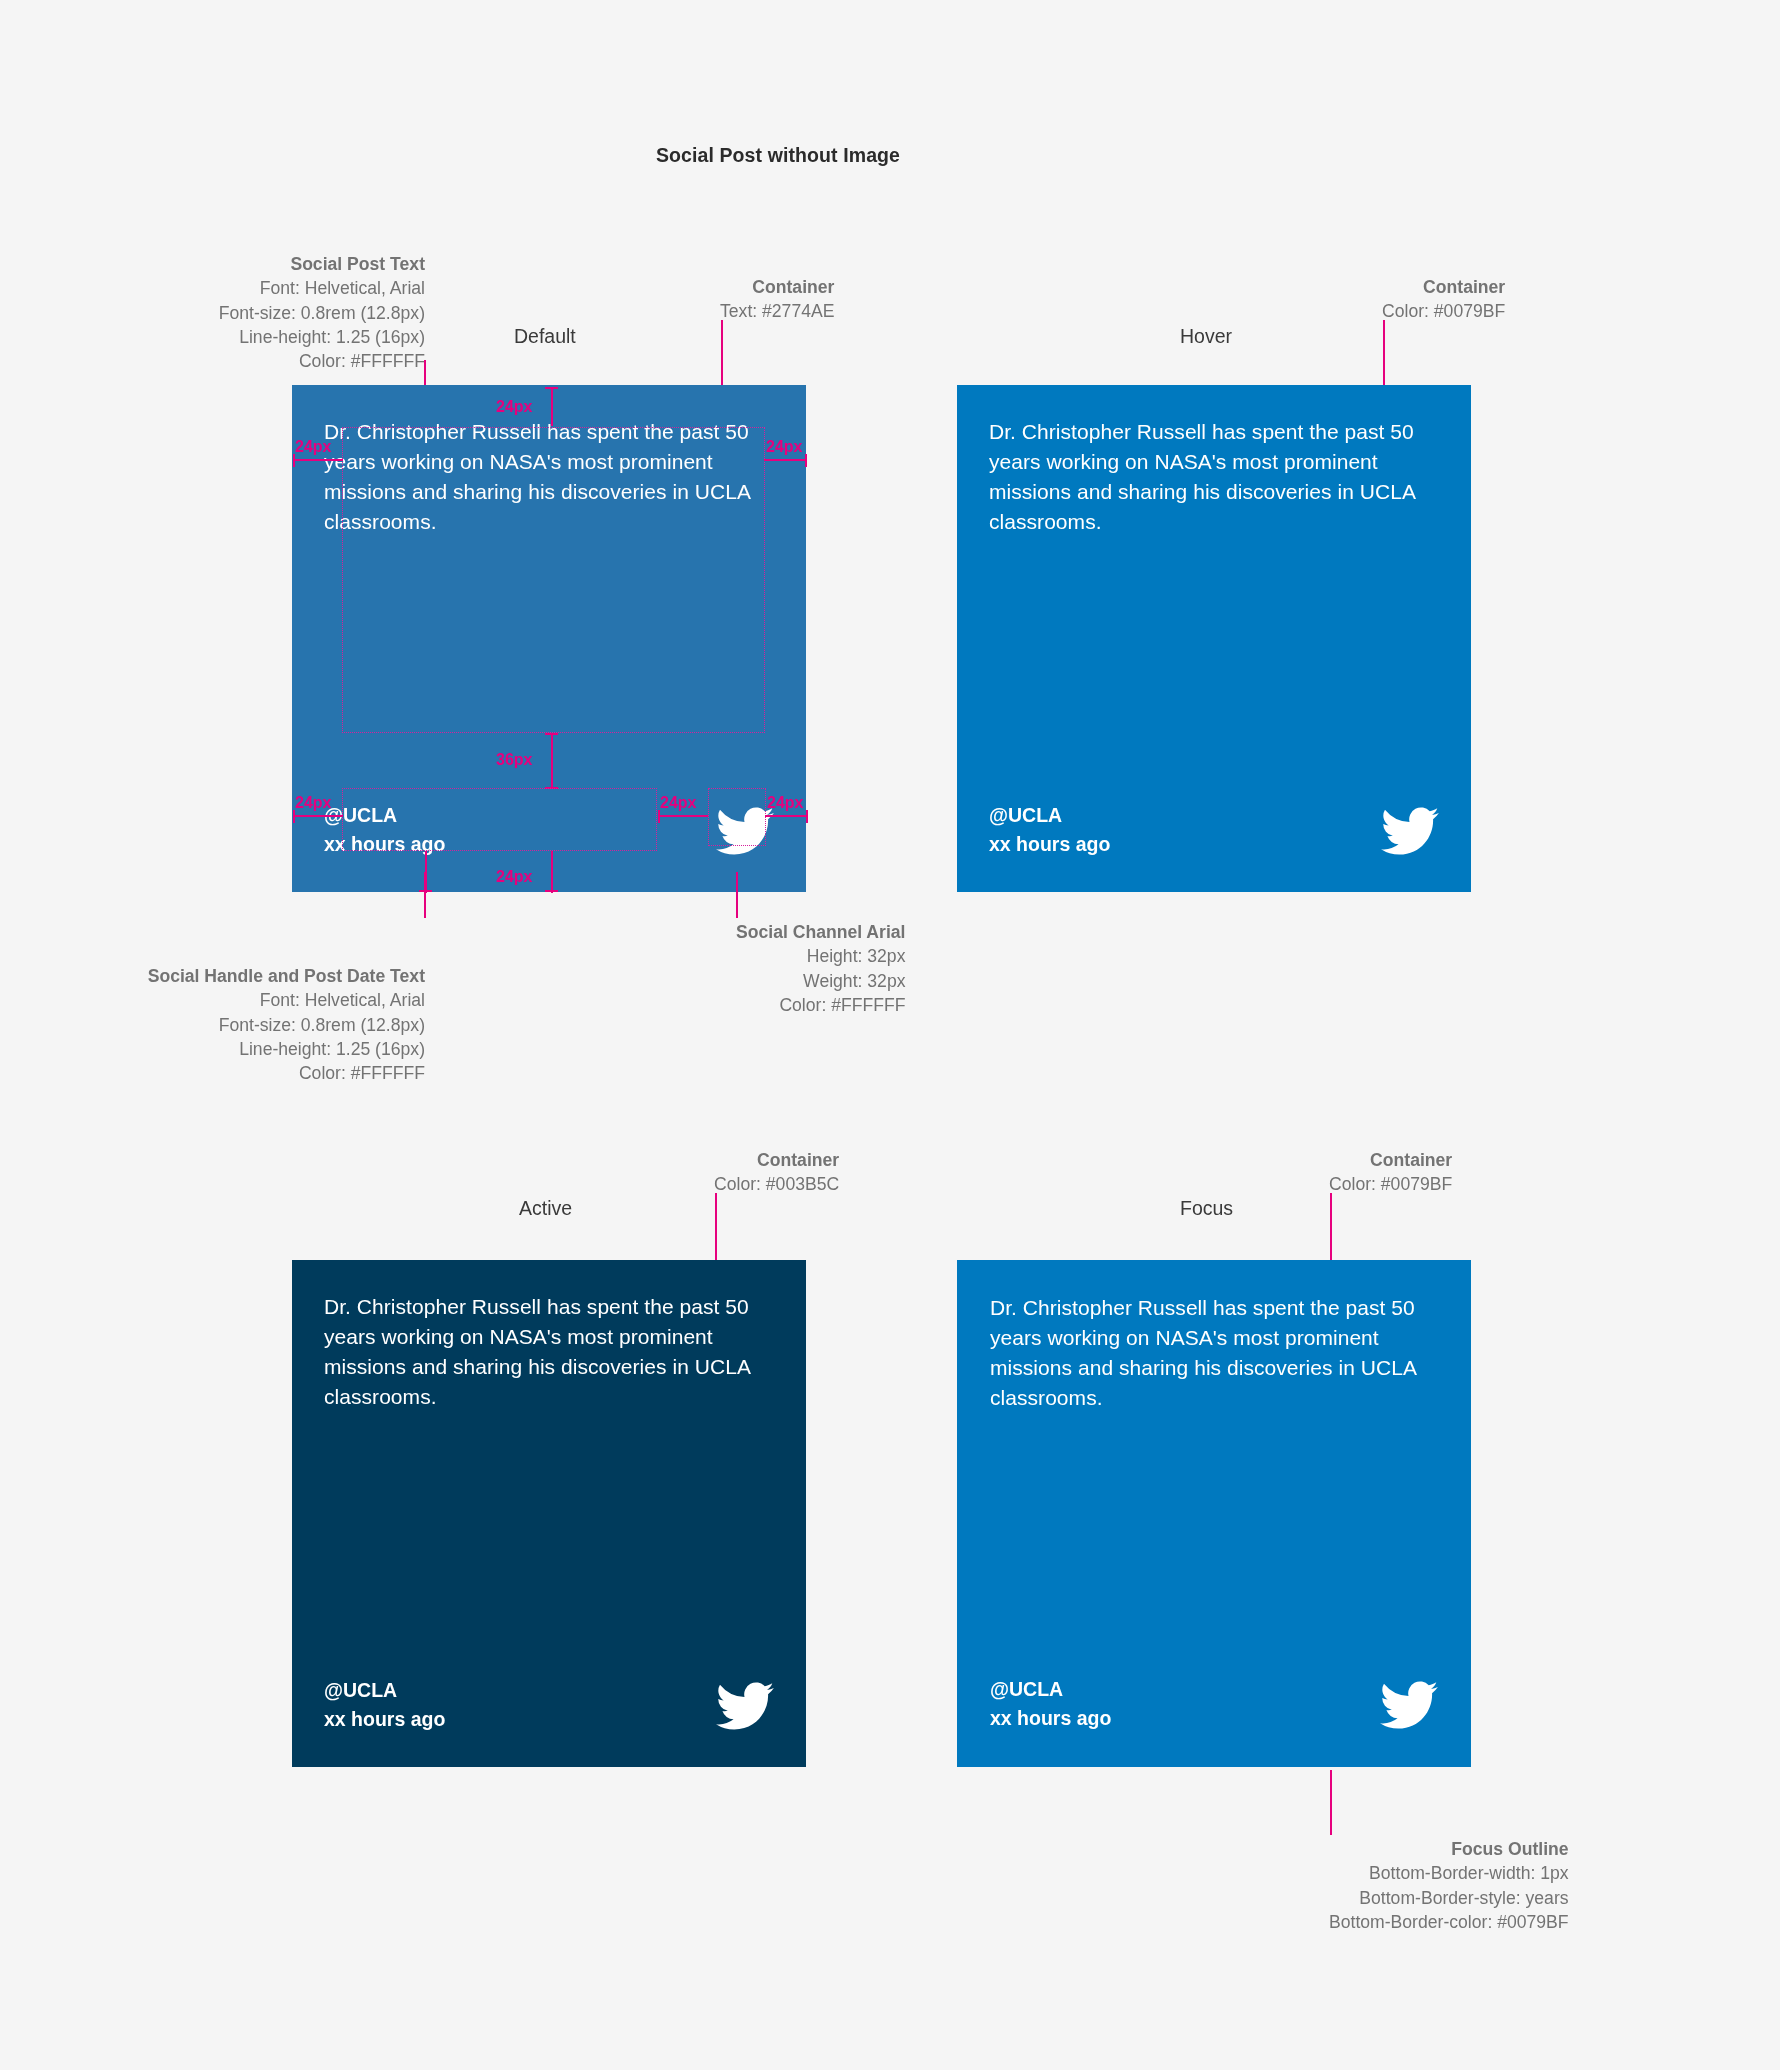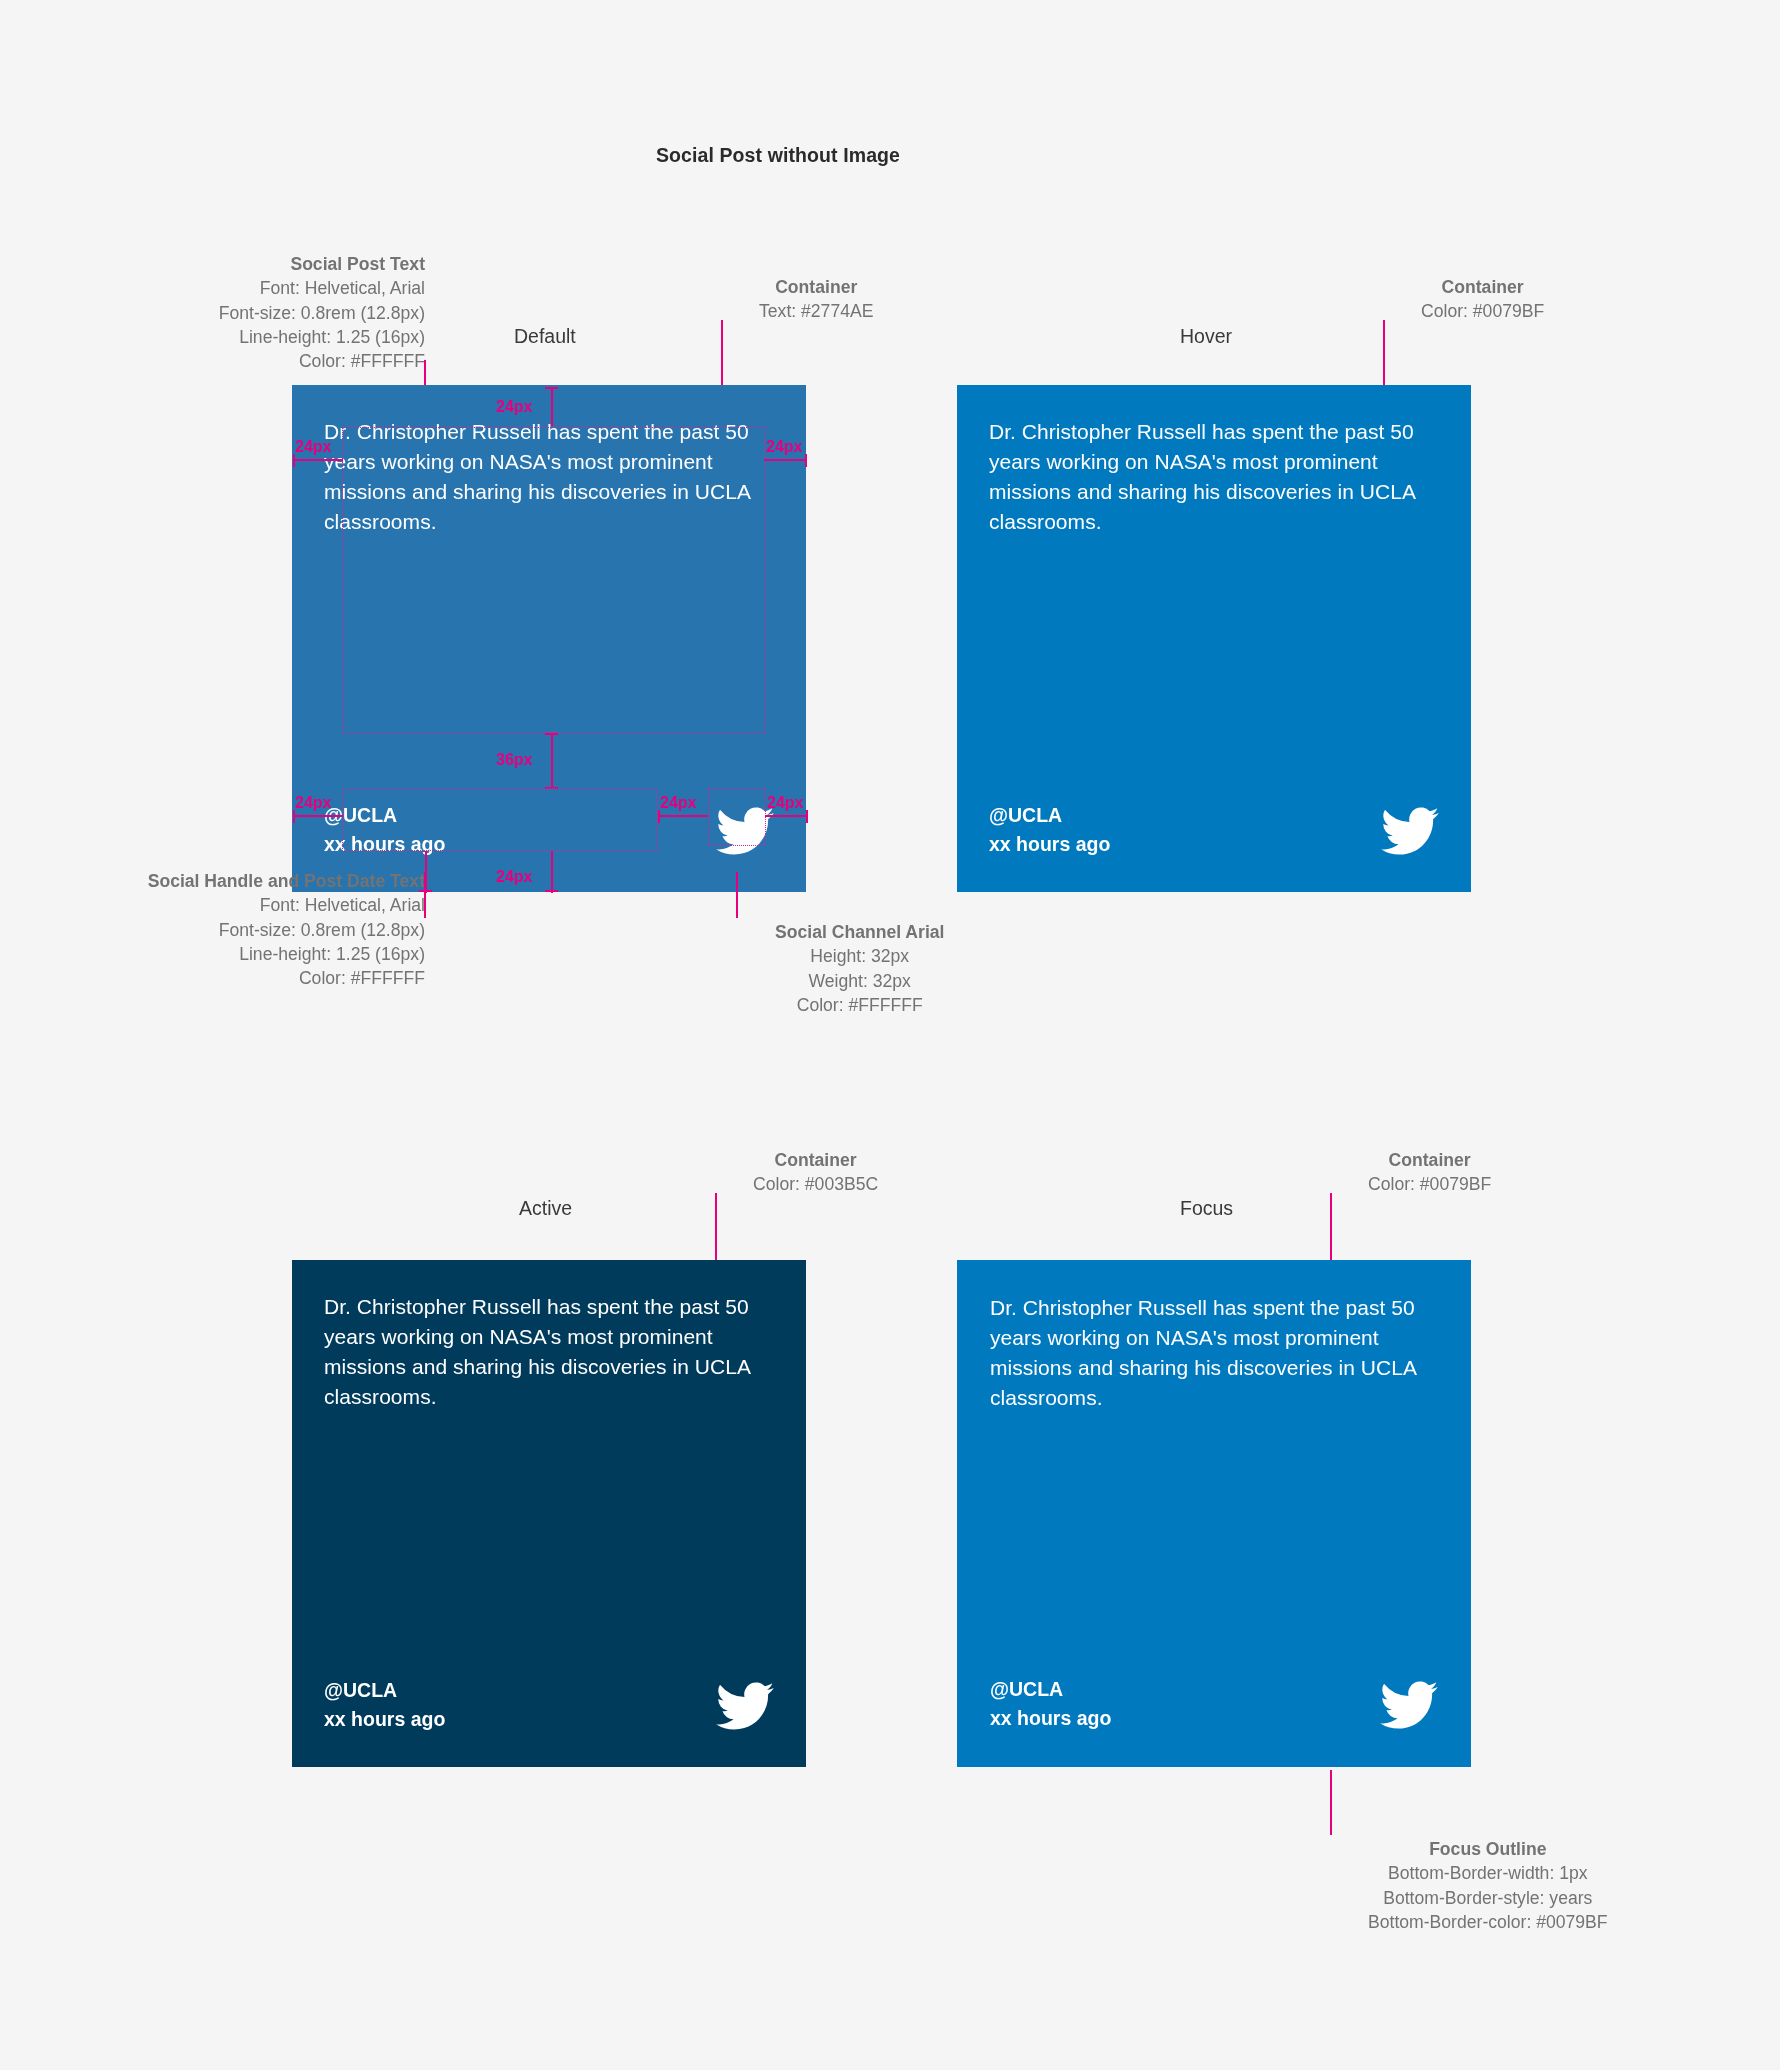--- a/index.html
+++ b/index.html
@@ -72,21 +72,21 @@
   
   .anno {
     position: absolute;
     color: #737373;
     font-size: 17.6px;
     line-height: 1.38;
     white-space: nowrap;
   }
   .anno .anno-title { font-weight: bold; display: block; }
   .anno.right-align { text-align: right; }
-  .anno.left-align  { text-align: center; margin-left: 39px;  }
+  .anno.left-align  { text-align: right;  }
 
   .leader {
     position: absolute;
     width: 1.9px;
     background: #e6007e;
   }
 
   
   .spec-box {
     position: absolute;
@@ -175,21 +175,21 @@
 <div class="spec-line-h" style="left:765px; top:815px; width:43px;"></div>
 <div class="spec-cap-v" style="left:806px; top:810px;"></div>
 <div class="spec-label" style="left:767px; top:794px;">24px</div>
 
 <div class="spec-line-v" style="left:425px; top:851px; height:42px;"></div>
 <div class="spec-cap-h" style="left:419px; top:890px;"></div>
 <div class="spec-label" style="left:496px; top:868px;">24px</div>
 <div class="spec-line-v" style="left:551px; top:851px; height:42px;"></div>
 <div class="spec-cap-h" style="left:545px; top:890px;"></div>
 
-<div class="anno right-align" style="left:0px; top:869px; width:425px;padding-left:40px;">
+<div class="anno right-align" style="left:0px; top:964px; width:425px;padding-left:40px;">
   <span class="anno-title">Social Handle and Post Date Text</span>
   <span>Font: Helvetical, Arial</span><br>
   <span>Font-size: 0.8rem (12.8px)</span><br>
   <span>Line-height: 1.25 (16px)</span><br>
   <span>Color: #FFFFFF</span>
 </div>
 <div class="leader" style="left:424px; top:872px; height:46px;"></div>
 
 <div class="anno left-align" style="left:736px; top:920px;">
   <span class="anno-title">Social Channel Arial</span>

